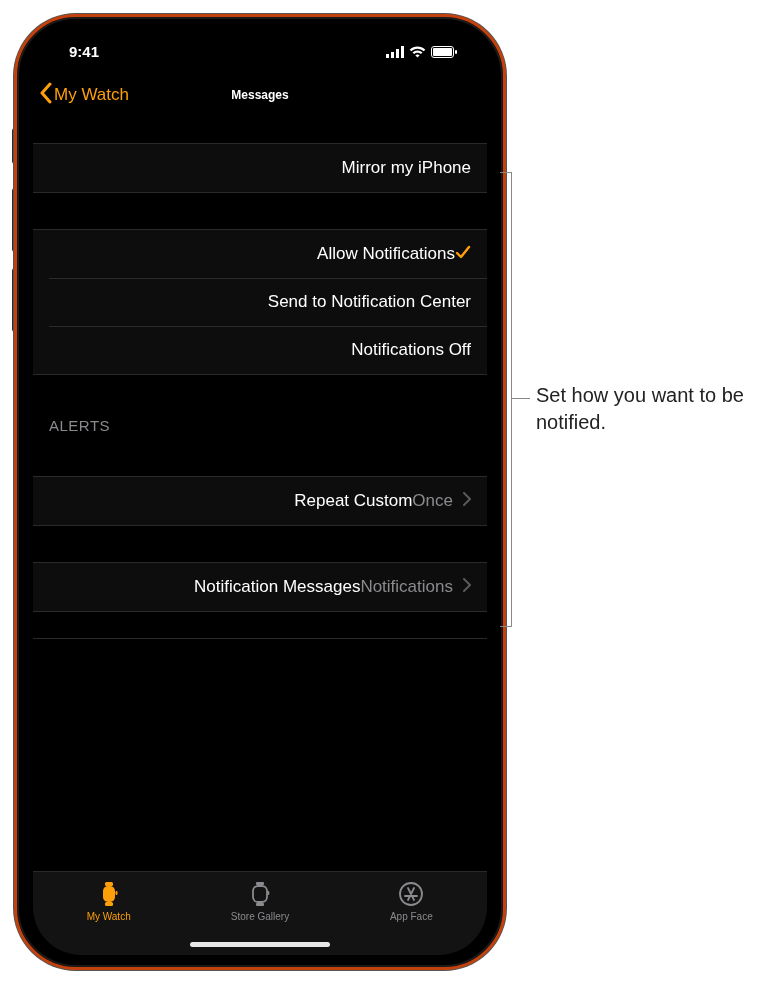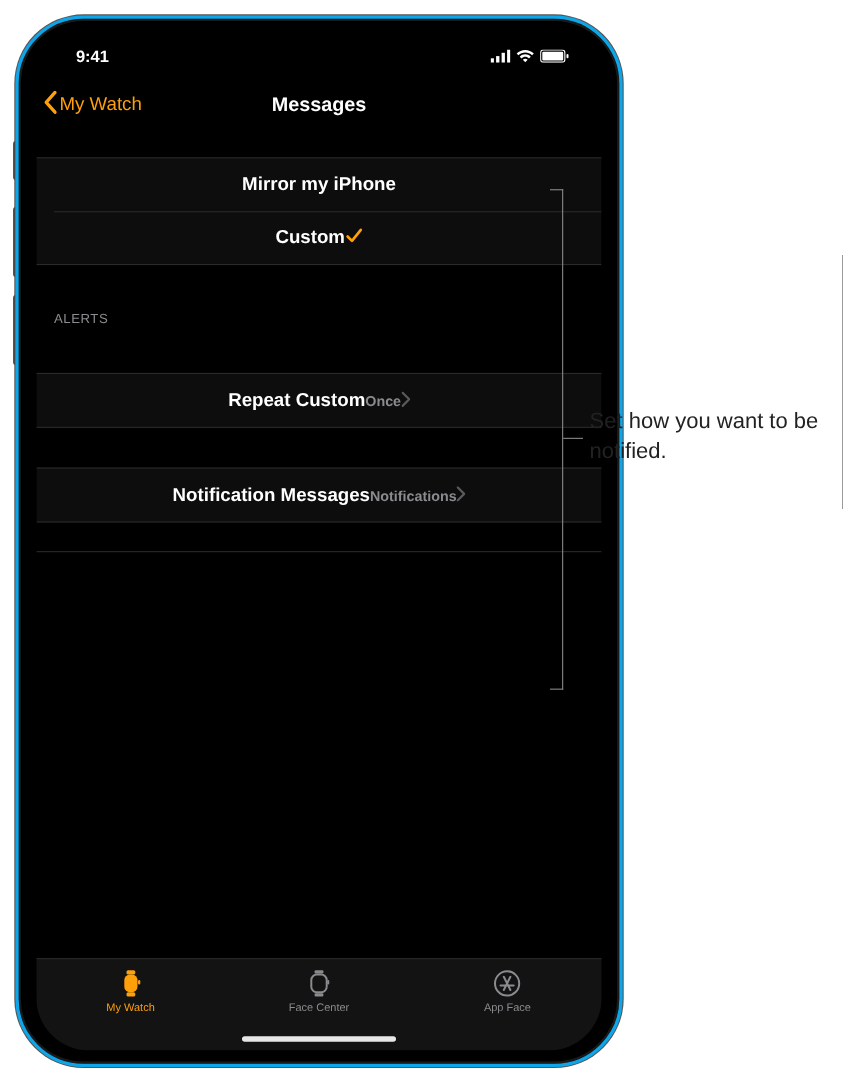--- a/index.html
+++ b/index.html
@@ -12,25 +12,25 @@
       font-family: -apple-system, 'Helvetica Neue', Helvetica, Arial, sans-serif;
       background: #fff;
       width: 766px;
       height: 984px;
       position: relative;
     }
     .phone-frame {
       position: absolute;
       left: 14px;
       top: 14px;
-      width: 552px;
+      width: 492px;
       height: 956px;
       background: #000;
       border-radius: 62px;
-      border: 3px solid #0ea5e9;
+      border: 3px solid #c2410c;
       box-shadow: inset 0 0 0 2px #1a1a1a, 0 0 0 1px #555;
       overflow: hidden;
     }
     .side-button-left-1 { position:absolute; left:12px; top:128px; width:5px; height:36px; background:#2a2a2a; border-radius:3px 0 0 3px; }
     .side-button-left-2 { position:absolute; left:12px; top:188px; width:5px; height:64px; background:#2a2a2a; border-radius:3px 0 0 3px; }
     .side-button-left-3 { position:absolute; left:12px; top:268px; width:5px; height:64px; background:#2a2a2a; border-radius:3px 0 0 3px; }
     .side-button-right  { position:absolute; left:494px; top:210px; width:5px; height:100px; background:#2a2a2a; border-radius:0 3px 3px 0; }
 
     .screen {
       position: absolute;
@@ -83,60 +83,59 @@
       font-size: 17px;
       gap: 2px;
       position: absolute;
       left: 6px;
     }
     .nav-title {
       position: absolute;
       left: 0; right: 0;
       text-align: center;
       color: #fff;
-      font-size: 18px;
+      font-size: 12px;
       font-weight: 600;
       pointer-events: none;
     }
     .content {
       flex: 1;
       overflow-y: auto;
       background: #000;
     }
     .group { margin-top: 26px; }
     .group2 { margin-top: 36px; }
     .group-header {
       color: #8b8b8f;
-      font-size: 12px;
+      font-size: 15px;
       padding: 6px 16px;
       text-transform: uppercase;
       letter-spacing: 0.5px;
     }
     .cells { background:#0d0d0d; }
     .cell {
       display: flex;
       align-items: center;
-      justify-content: center;
+      justify-content: flex-end;
       min-height: 48px;
       padding: 0 16px;
       color: #fff;
       font-size: 17px;
       position: relative;
-      font-weight: bold;
     }
     .cell + .cell::before {
       content: "";
       position: absolute;
       left: 16px; right: 0; top: 0;
       height: 0.5px;
       background: #2a2a2c;
     }
     .cells-border-top { border-top: 0.5px solid #2a2a2c; }
     .cells-border-bottom { border-bottom: 0.5px solid #2a2a2c; }
-    .cell-right { display:flex; align-items:center; color:#8b8b8f; font-size:13px; }
+    .cell-right { display:flex; align-items:center; gap:10px; color:#8b8b8f; font-size:17px; }
     .check { color: #ff9f0a; }
     .chevron { color:#5a5a5e; }
     .toggle {
       width: 52px;
       height: 31px;
       background: #34c759;
       border-radius: 16px;
       position: relative;
     }
     .toggle .knob {
@@ -186,21 +185,21 @@
       position: absolute;
       border-top: 1px solid #888;
       border-right: 1px solid #888;
       border-bottom: 1px solid #888;
     }
     .callout-line.main { left: 500px; top: 172px; width: 12px; height: 455px;}
     .callout-stem { position:absolute; left:512px; top:398px; width:18px; height:1px; background:#888;}
     .callout-text {
       position: absolute;
       left: 536px;
-      top: 370px;
+      top: 382px;
       font-size: 20px;
       color: #222;
       line-height: 1.35;
       width: 214px;
     }
   </style>
 </head>
 <body>
 
 <div class="side-button-left-1"></div>
@@ -250,31 +249,41 @@
       <div class="nav-title">Messages</div>
     </div>
 
     <div class="content">
 
       <div class="group">
         <div class="cells cells-border-top cells-border-bottom">
           <div class="cell">
             <span>Mirror my iPhone</span>
           </div>
-          <div class="cell">
-            <span>Custom</span>
+        </div>
+      </div>
+
+      <div class="group2">
+        <div class="cells cells-border-top cells-border-bottom">
+          <div class="cell">
+            <span>Allow Notifications</span>
             <span class="check">
               <svg width="16" height="16" viewBox="0 0 16 16">
                   <path d="M2 9 L6 13 L14 3" stroke="#ff9f0a" stroke-width="2.4" fill="none" stroke-linecap="round" stroke-linejoin="round"></path>
                 </svg>
             </span>
           </div>
-        </div>
-      </div>
-
+          <div class="cell">
+            <span>Send to Notification Center</span>
+          </div>
+          <div class="cell">
+            <span>Notifications Off</span>
+          </div>
+        </div>
+      </div>
 
       <div class="group2">
         <div class="group-header">ALERTS</div>
       </div>
 
       <div class="group2">
         <div class="cells cells-border-top cells-border-bottom">
           <div class="cell">
             <span>Repeat Custom</span>
             <div class="cell-right">
@@ -323,21 +332,21 @@
       </div>
       <div class="tab">
         <div class="tab-icon">
           <svg width="26" height="26" viewBox="0 0 26 26">
               <rect x="6" y="5" width="14" height="16" rx="5" stroke="#8b8b8f" stroke-width="1.8" fill="none"></rect>
               <rect x="9" y="1" width="8" height="3" rx="1" fill="#8b8b8f"></rect>
               <rect x="9" y="22" width="8" height="3" rx="1" fill="#8b8b8f"></rect>
               <rect x="20.5" y="10" width="1.8" height="4" rx="0.9" fill="#8b8b8f"></rect>
             </svg>
         </div>
-        <span>Face Center</span>
+        <span>Store Gallery</span>
       </div>
       <div class="tab">
         <div class="tab-icon">
           <svg width="26" height="26" viewBox="0 0 26 26">
               <circle cx="13" cy="13" r="11" stroke="#8b8b8f" stroke-width="1.8" fill="none"></circle>
               <path d="M10 7 L16 19 M16 7 L10 19 M7 15 L19 15" stroke="#8b8b8f" stroke-width="1.8" stroke-linecap="round"></path>
             </svg>
         </div>
         <span>App Face</span>
       </div>

